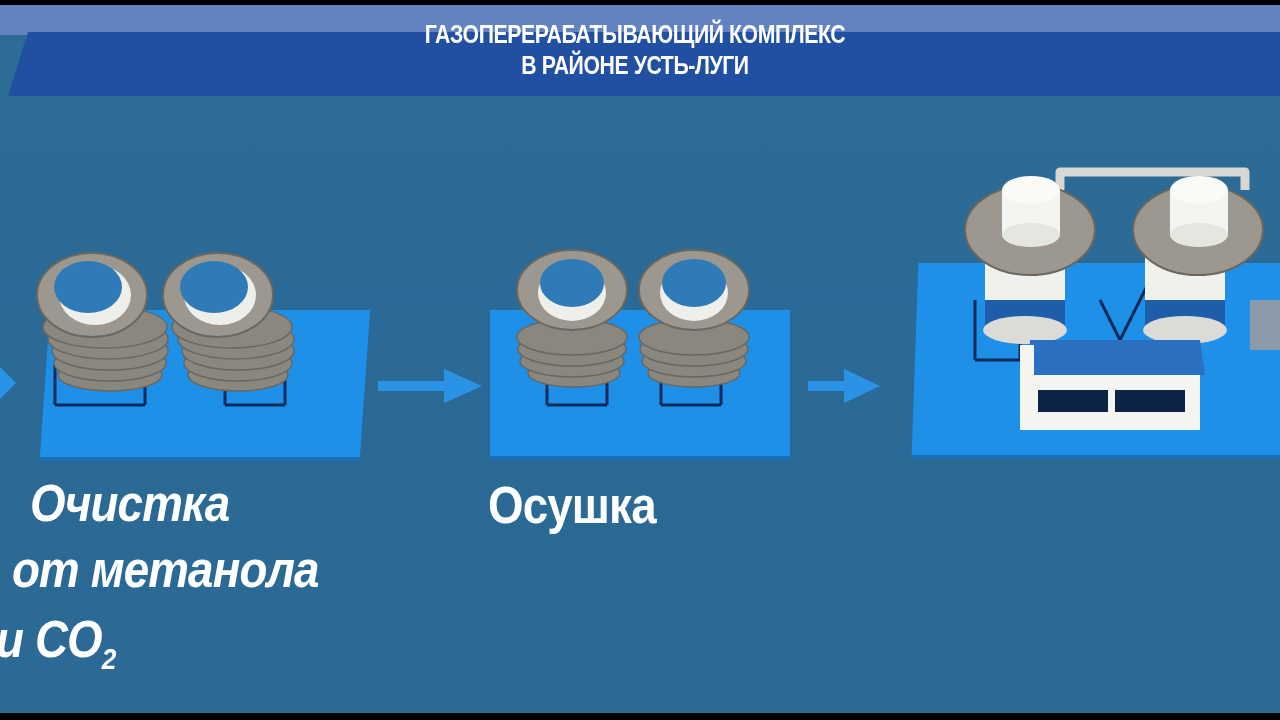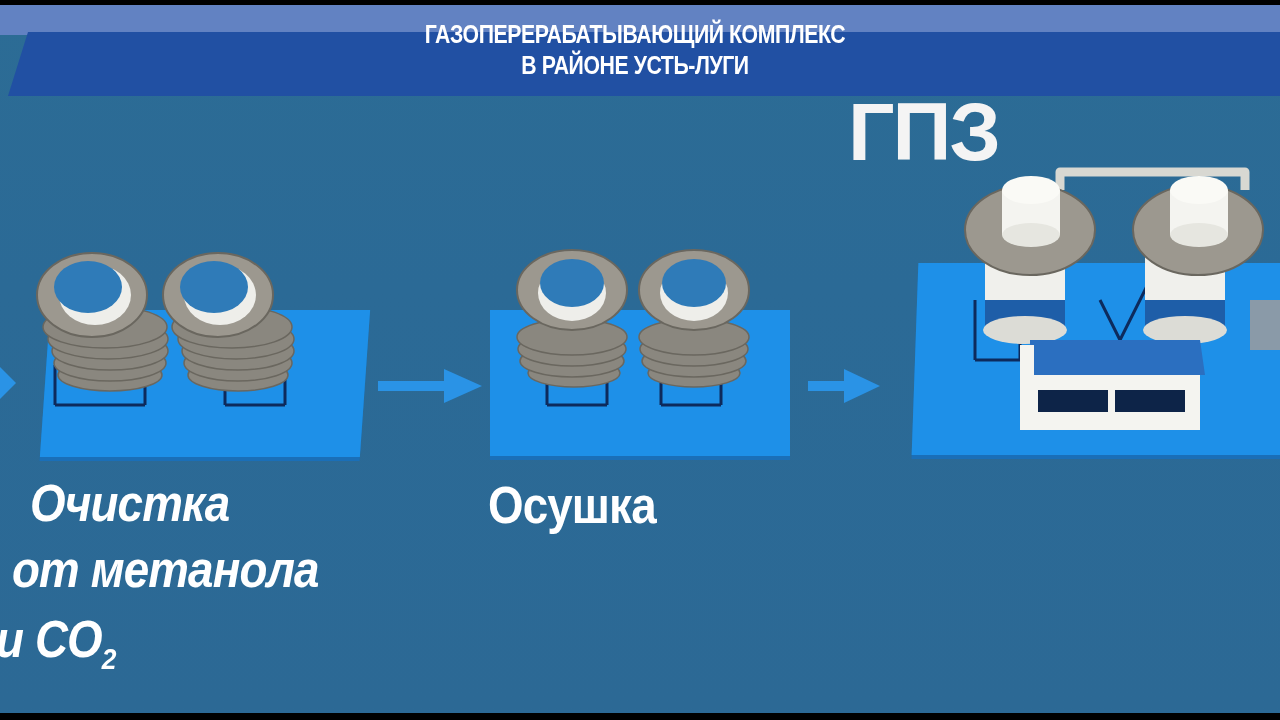--- a/index.html
+++ b/index.html
@@ -26,21 +26,20 @@
 <body>
 
 <div class="scene">
   <div class="top-band-light"></div>
   <div class="top-band"></div>
   <div class="title">
     <div>ГАЗОПЕРЕРАБАТЫВАЮЩИЙ КОМПЛЕКС</div>
     <div>В РАЙОНЕ УСТЬ-ЛУГИ</div>
   </div>
 
-  <div class="gpz">ГПЗ</div>
 
   <div class="pad pad1"></div>
   <div class="pad pad2"></div>
   <div class="pad pad3"></div>
 
   <svg class="arrow" style="left:-20px;top:360px;width:36px;" viewBox="0 0 36 36">
       <polygon points="0,12 20,12 20,2 36,18 20,34 20,24 0,24" fill="#2a93e6"></polygon>
     </svg>
   <svg class="arrow" style="left:378px;top:363px;width:104px;" viewBox="0 0 104 36">
       <polygon points="0,13 66,13 66,1 104,18 66,35 66,23 0,23" fill="#2a93e6"></polygon>

